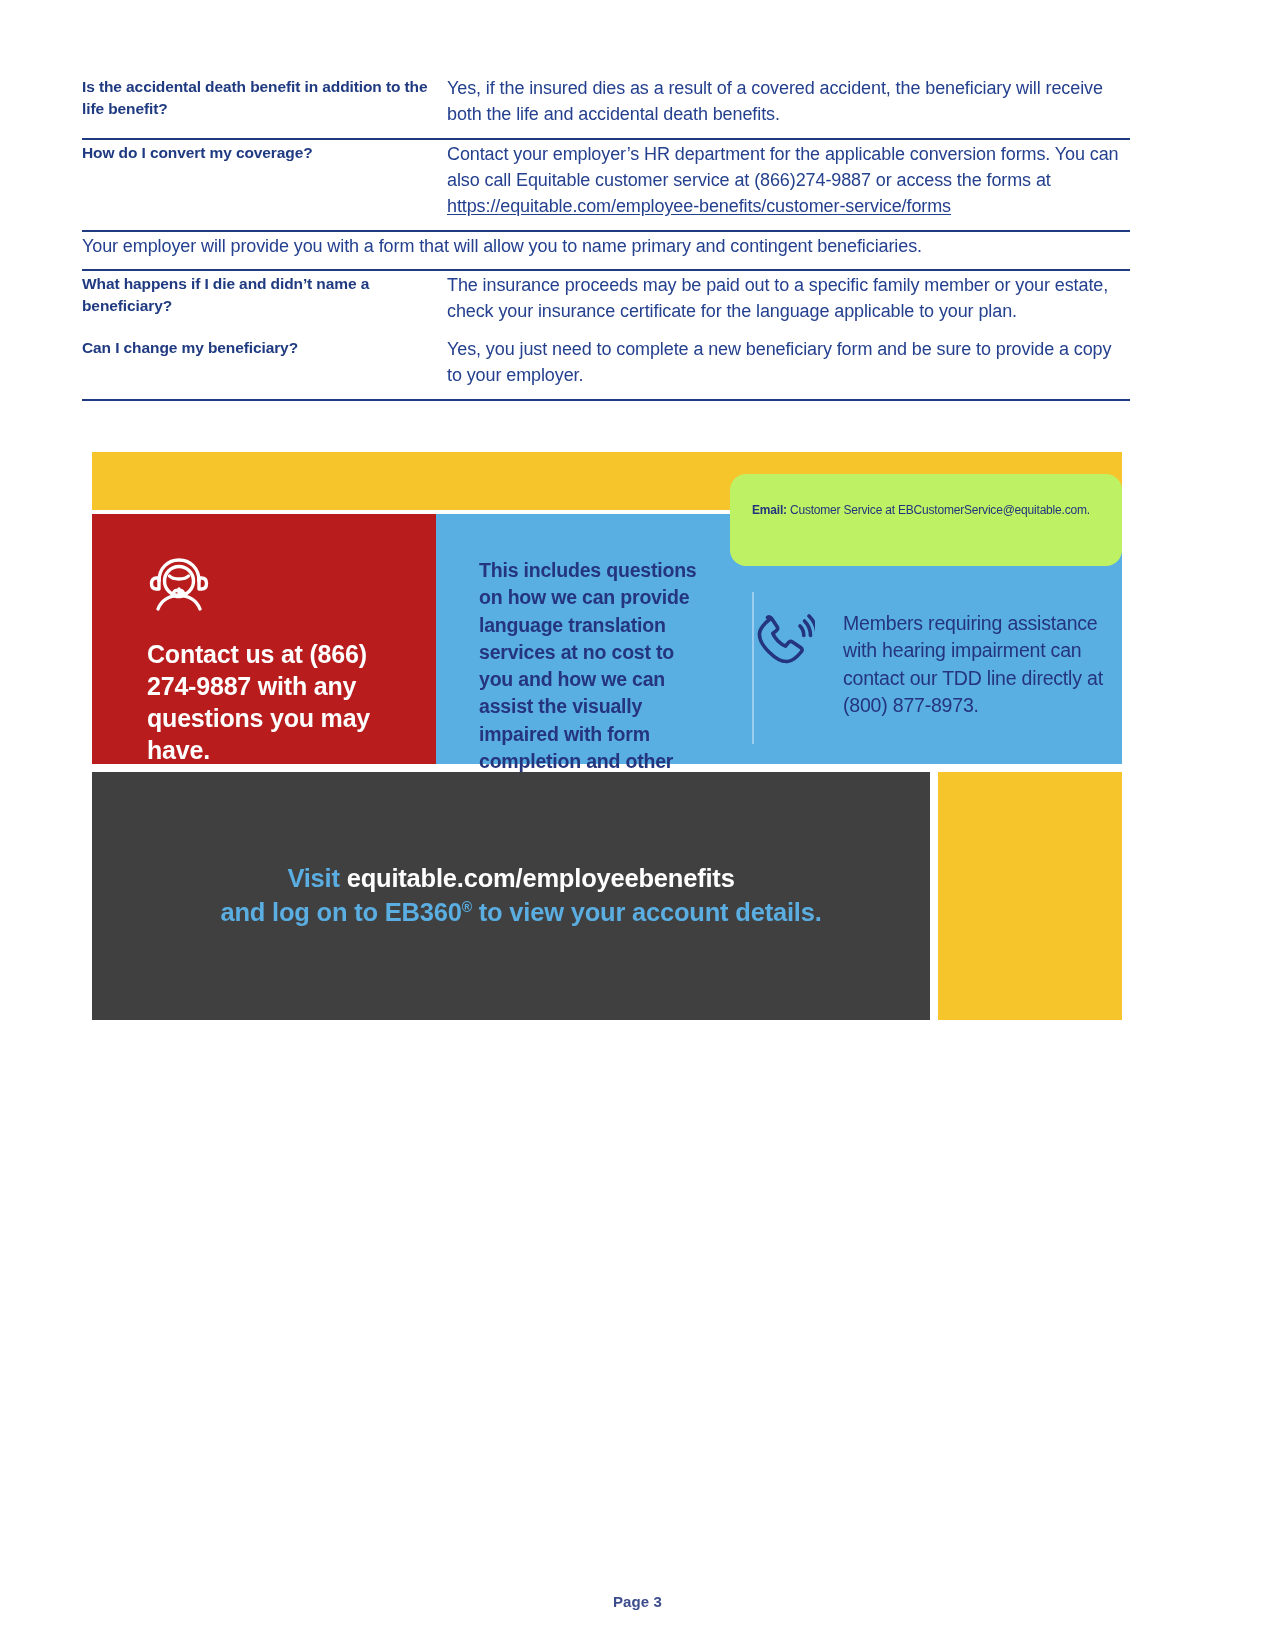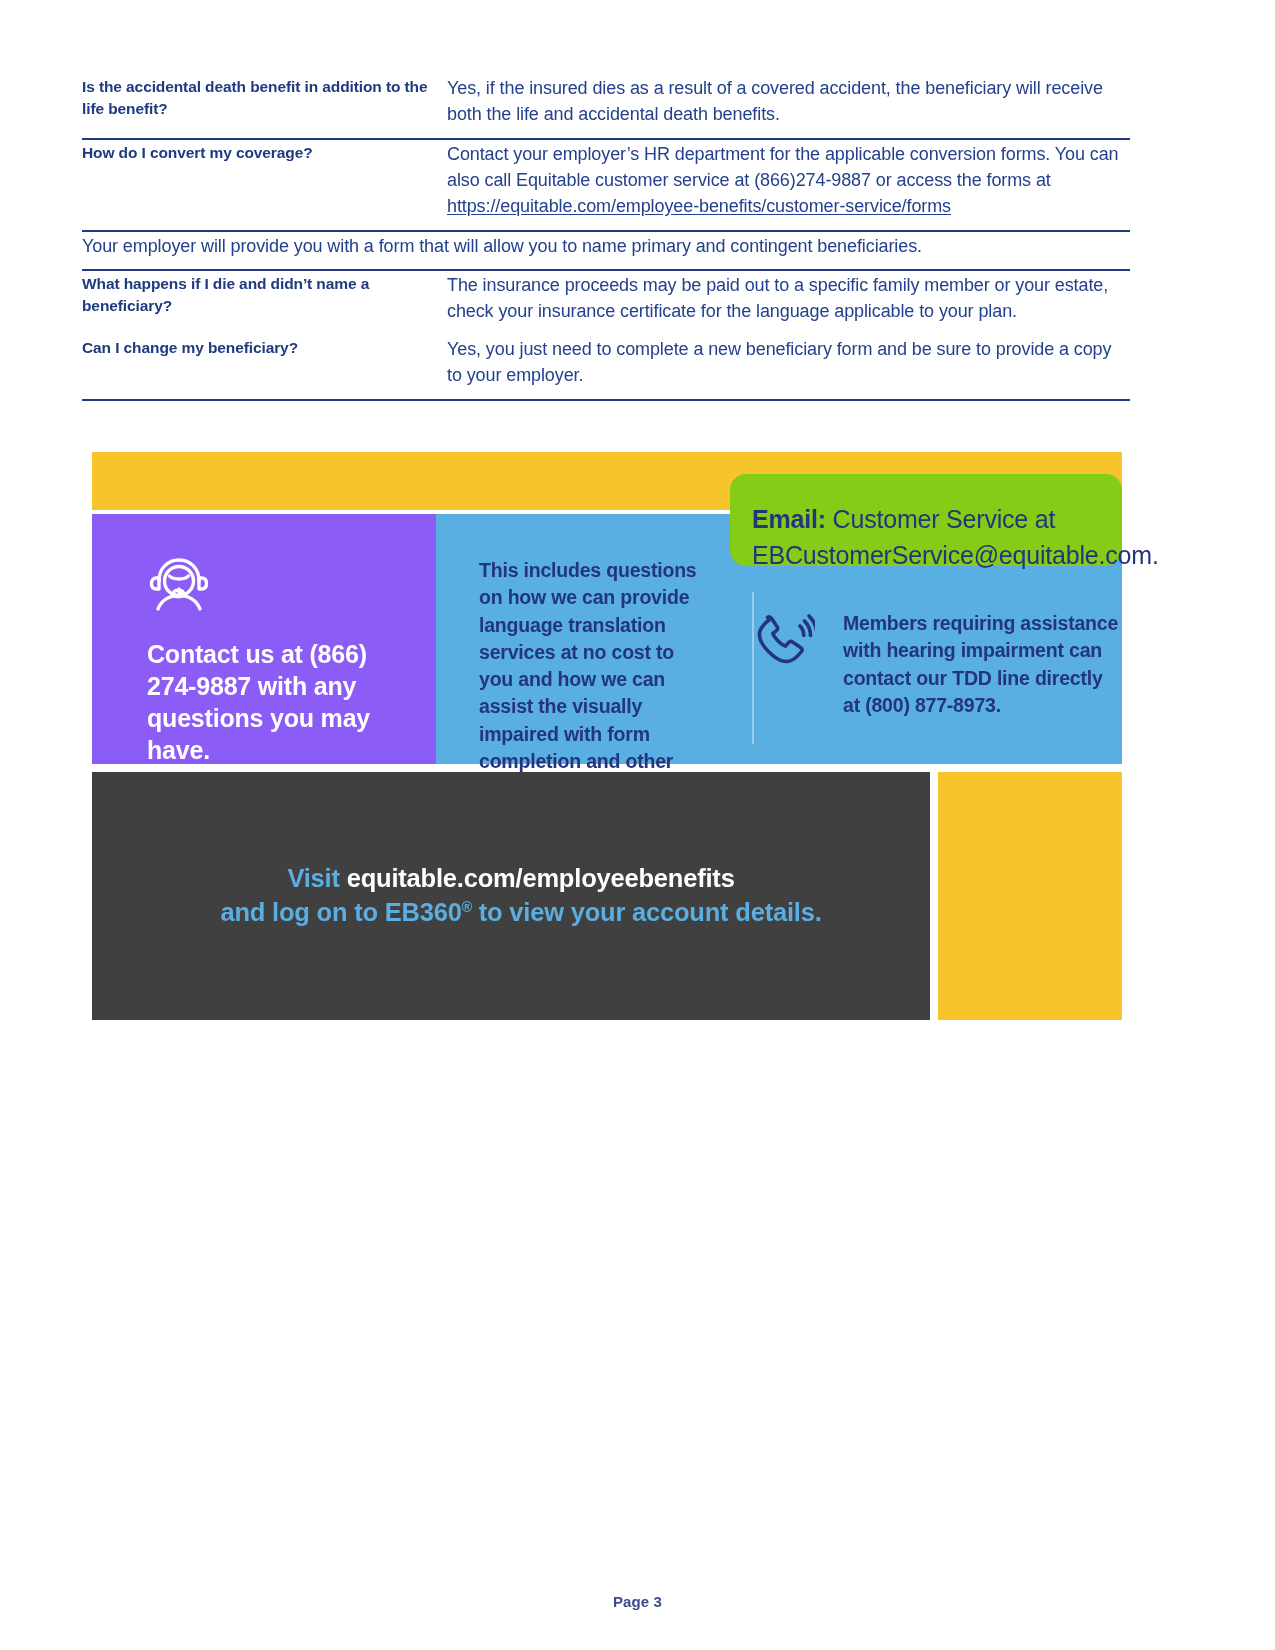--- a/index.html
+++ b/index.html
@@ -79,21 +79,21 @@
     position: absolute;
     left: 0;
     top: 62px;
     width: 1030px;
     height: 250px;
     display: flex;
   }
   .panel-dark {
     width: 344px;
     flex: 0 0 344px;
-    background: #8b5cf6;
+    background: #b91c1c;
     position: relative;
     box-sizing: border-box;
     padding: 40px 16px 0 55px;
   }
   .panel-dark .headset-wrap {
     width: 64px;
     height: 58px;
     margin-bottom: 26px;
   }
   .panel-dark .contact-text {
@@ -138,39 +138,39 @@
   }
   .light-col-b .phone-wrap {
     width: 62px;
     height: 56px;
     flex: 0 0 62px;
     margin-right: 28px;
     margin-top: 2px;
   }
   .light-col-b .tdd-text {
     color: #24347d;
-    font-weight: bold;
+    font-weight: normal;
     font-size: 19.5px;
     line-height: 1.40;
     letter-spacing: -0.2px;
   }
 
   
   .email-callout {
     position: absolute;
     left: 638px;
     top: 22px;
     width: 392px;
     height: 92px;
-    background: #84cc16;
+    background: #bef264;
     border-radius: 16px;
     box-sizing: border-box;
     padding: 28px 20px 0 22px;
     color: #24347d;
-    font-size: 25px;
+    font-size: 12px;
     line-height: 1.42;
     letter-spacing: -0.2px;
     z-index: 5;
   }
   .email-callout b {
     font-weight: bold;
   }
 
   
   .bot-row {

